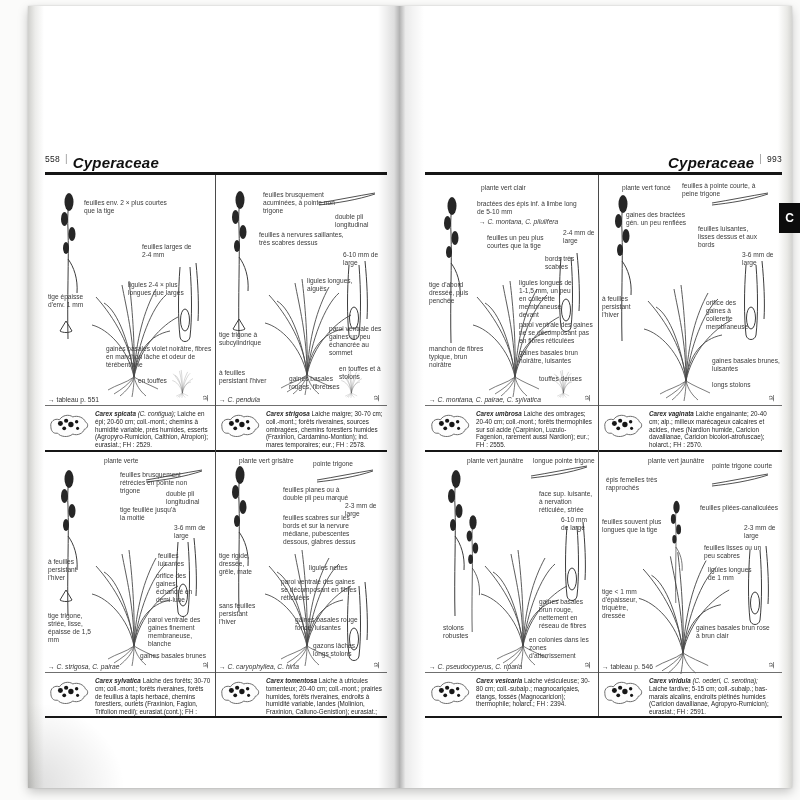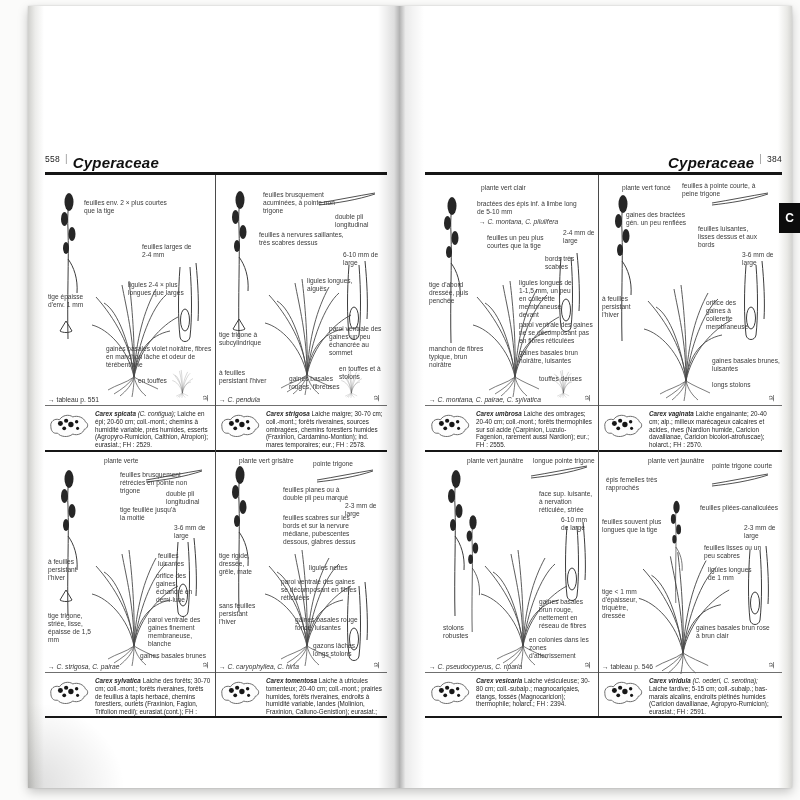--- a/index.html
+++ b/index.html
@@ -107,21 +107,21 @@
   </svg>
 
   <header class="page-head" style="left:45px;width:342px">
     <span class="pnum">558</span>
     <span class="hsep">|</span>
     <span class="htitle">Cyperaceae</span>
   </header>
   <header class="page-head right" style="left:425px;width:357px">
     <span class="htitle">Cyperaceae</span>
     <span class="hsep">|</span>
-    <span class="pnum">384</span>
+    <span class="pnum">993</span>
   </header>
 
   <div class="rule" style="left:45px;top:172px;width:342px;height:3px"></div>
   <div class="rule thin" style="left:45px;top:405px;width:342px;height:1px"></div>
   <div class="rule" style="left:45px;top:450px;width:342px;height:2px"></div>
   <div class="rule thin" style="left:45px;top:672px;width:342px;height:1px"></div>
   <div class="rule" style="left:45px;top:716px;width:342px;height:2px"></div>
   <div class="rule vdiv" style="left:215px;top:175px;width:1px;height:541px"></div>
 
   <div class="rule" style="left:425px;top:172px;width:357px;height:3px"></div>

